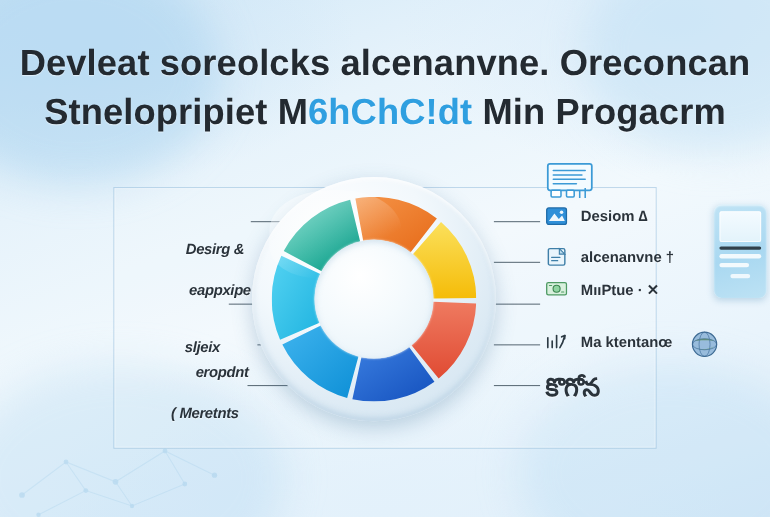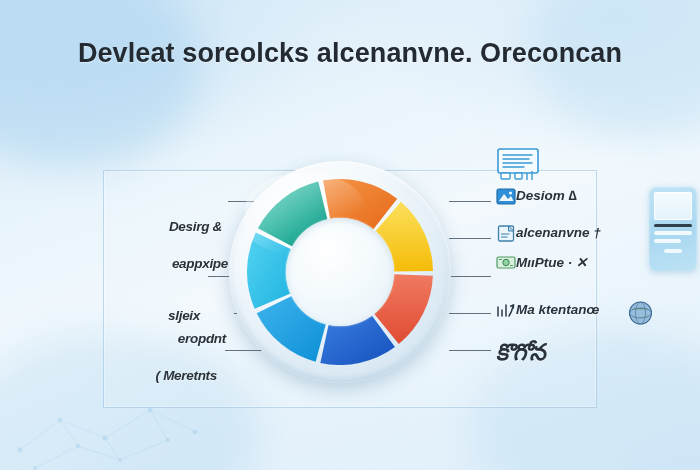--- a/index.html
+++ b/index.html
@@ -33,21 +33,21 @@
 
   
   #title {
     position:absolute; left:0; right:0; top:36px;
     text-align:center;
     line-height:1.30;
     letter-spacing:.1px;
     z-index:6;
   }
   #title .line {
-    font-size:27px;
+    font-size:33px;
     font-weight:bold;
     color:#232a31;
     white-space:nowrap;
     text-shadow:0 1px 1px rgba(255,255,255,.55);
   }
   #title .line2 { margin-top:2px; }
   #title .hl { color:#2f9fe0; }
 
   
   #panel {
@@ -101,21 +101,21 @@
   .lbl {
     position:absolute; z-index:6;
     font-size:13.5px; font-weight:bold; color:#2a333b;
     white-space:nowrap;
     text-shadow:0 1px 1px rgba(255,255,255,.6);
   }
   .lbl.left { text-align:right;margin-top:28px; }
   .lbl.garble { font-style:italic; letter-spacing:-.3px; }
 
   
-  .rrow { position:absolute; z-index:6; display:flex; align-items:flex-start; gap:0;font-style:italic; }
+  .rrow { position:absolute; z-index:6; display:flex; align-items:center; gap:12px; }
   .rrow .rtext {
     font-size:13.5px; font-weight:bold; color:#2a333b; white-space:nowrap;
     text-shadow:0 1px 1px rgba(255,255,255,.6);
   }
   .ricon { width:20px; height:17px; flex:none; display:block; }
 
   
   #doc-icon { position:absolute; left:496px; top:147px; width:46px; height:34px; z-index:6; }
 
   
@@ -168,20 +168,21 @@
         <circle cx="35" cy="168" r="2"></circle>
       <circle cx="78" cy="146" r="2.2"></circle>
         <circle cx="120" cy="160" r="2"></circle>
       <circle cx="168" cy="140" r="2.2"></circle>
     </g>
   </svg>
 </div>
 
 <div id="title">
   <div class="line line1">Devleat soreolcks alcenanvne. Oreconcan</div>
+  <div class="line line2"><span>Stnelopripiet M</span><span class="hl">6hChC!dt</span><span> Min Progacrm</span></div>
 </div>
 
 <div id="panel">
   <div class="pinner"></div>
 </div>
 
 <div class="leader" style="left:228px; top:201px; width:60px;"></div>
 <div class="leader" style="left:235px; top:238px; width:56px;"></div>
 <div class="leader" style="left:208px; top:276px; width:78px;"></div>
 <div class="leader" style="left:234px; top:313px; width:58px;"></div>

